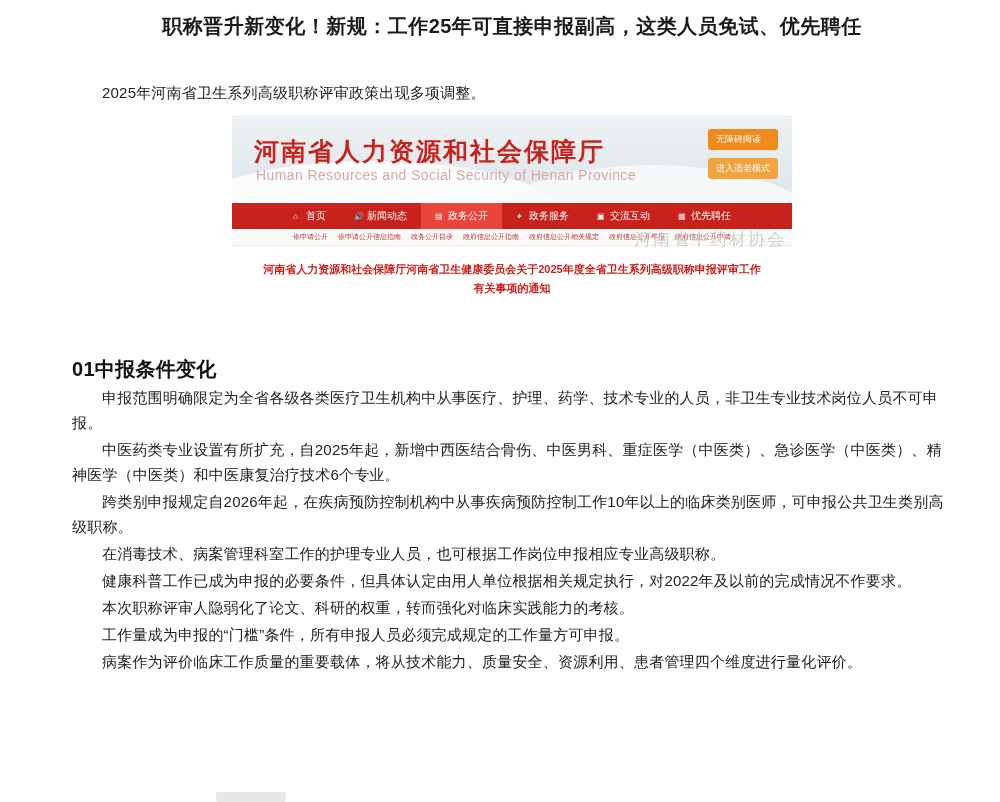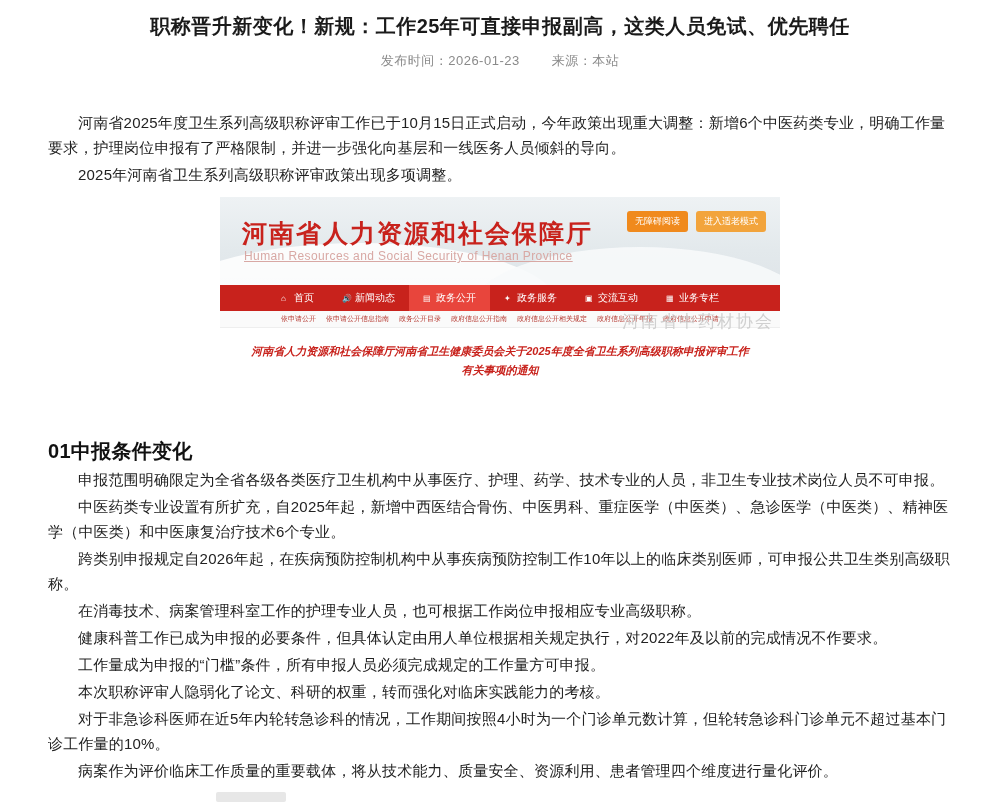--- a/index.html
+++ b/index.html
@@ -12,20 +12,21 @@
     height: 802px;
     font-family: "Liberation Sans", sans-serif;
     color: #1a1a1a;
     overflow: hidden;
   }
   .page {
     position: relative;
     width: 1000px;
     height: 802px;
     box-sizing: border-box;
+    padding-left: 24px;
   }
   .article-title {
     text-align: center;
     font-size: 20px;
     font-weight: bold;
     color: #1a1a1a;
     letter-spacing: 0.5px;
     padding: 12px 40px 0 40px;
     line-height: 1.4;
   }
@@ -104,31 +105,31 @@
     font-weight: bold;
     letter-spacing: 2px;
     font-family: Liberation Serif, serif;
   }
   .gov-sub {
     position: absolute;
     left: 24px;
     top: 52px;
     z-index: 3;
     color: #d8a8a4;
-    font-size: 12px;
+    font-size: 14px;
     letter-spacing: 0.4px;
-    text-decoration: underline;
   }
   .banner-btns {
     position: absolute;
     right: 14px;
     top: 14px;
     z-index: 4;
     display: flex;
     gap: 8px;
+    flex-direction: column;
   }
   .banner-btn {
     background: #f08a1d;
     color: #fff;
     font-size: 9px;
     padding: 4px 8px;
     border-radius: 3px;
     white-space: nowrap;
   }
   .banner-btn.alt {
@@ -185,21 +186,20 @@
     padding: 14px 30px 18px 30px;
     position: relative;
     min-height: 62px;
   }
   .fig-doc-title {
     color: #c8221c;
     font-size: 11px;
     font-weight: bold;
     text-align: center;
     line-height: 19px;
-    font-style: italic;
   }
   .watermark {
     position: absolute;
     right: 6px;
     top: -18px;
     font-size: 17px;
     color: #c9c9c9;
     opacity: .85;
     letter-spacing: 2px;
     pointer-events: none;
@@ -215,28 +215,23 @@
     border-radius: 2px;
   }
 </style>
 </head>
 <body>
 
 <div class="page">
 
   <div class="article-title">职称晋升新变化！新规：工作25年可直接申报副高，这类人员免试、优先聘任</div>
 
-  <div class="meta-row">
-    <span>发布时间：2026-01-23</span>
-    <span>来源：本站</span>
-  </div>
 
   <div class="body-wrap">
 
-    <p class="para">河南省2025年度卫生系列高级职称评审工作已于10月15日正式启动，今年政策出现重大调整：新增6个中医药类专业，明确工作量要求，护理岗位申报有了严格限制，并进一步强化向基层和一线医务人员倾斜的导向。</p>
     <p class="para">2025年河南省卫生系列高级职称评审政策出现多项调整。</p>
 
     <div class="figure">
       <div class="fig-banner">
         <div class="gov-title">河南省人力资源和社会保障厅</div>
         <div class="gov-sub">Human Resources and Social Security of Henan Province</div>
         <div class="banner-btns">
           <div class="banner-btn">无障碍阅读</div>
           <div class="banner-btn alt">进入适老模式</div>
         </div>
@@ -258,21 +253,21 @@
         <div class="nav-item">
           <span class="nav-ico">✦</span>
           <span>政务服务</span>
         </div>
         <div class="nav-item">
           <span class="nav-ico">▣</span>
           <span>交流互动</span>
         </div>
         <div class="nav-item">
           <span class="nav-ico">▦</span>
-          <span>业务专栏</span>
+          <span>优先聘任</span>
         </div>
       </div>
 
       <div class="subnav">
         <span class="subnav-item">依申请公开</span>
         <span class="subnav-item">依申请公开信息指南</span>
         <span class="subnav-item">政务公开目录</span>
         <span class="subnav-item">政府信息公开指南</span>
         <span class="subnav-item">政府信息公开相关规定</span>
         <span class="subnav-item">政府信息公开年报</span>
@@ -285,21 +280,20 @@
       </div>
     </div>
 
     <h3 class="section">01中报条件变化</h3>
     <p class="para">申报范围明确限定为全省各级各类医疗卫生机构中从事医疗、护理、药学、技术专业的人员，非卫生专业技术岗位人员不可申报。</p>
     <p class="para">中医药类专业设置有所扩充，自2025年起，新增中西医结合骨伤、中医男科、重症医学（中医类）、急诊医学（中医类）、精神医学（中医类）和中医康复治疗技术6个专业。</p>
     <p class="para">跨类别申报规定自2026年起，在疾病预防控制机构中从事疾病预防控制工作10年以上的临床类别医师，可申报公共卫生类别高级职称。</p>
     <p class="para">在消毒技术、病案管理科室工作的护理专业人员，也可根据工作岗位申报相应专业高级职称。</p>
     <p class="para">健康科普工作已成为申报的必要条件，但具体认定由用人单位根据相关规定执行，对2022年及以前的完成情况不作要求。</p>
 
+    <p class="para">本次职称评审人隐弱化了论文、科研的权重，转而强化对临床实践能力的考核。</p>
     <p class="para">工作量成为申报的“门槛”条件，所有申报人员必须完成规定的工作量方可申报。</p>
-    <p class="para">本次职称评审人隐弱化了论文、科研的权重，转而强化对临床实践能力的考核。</p>
-    <p class="para">对于非急诊科医师在近5年内轮转急诊科的情况，工作期间按照4小时为一个门诊单元数计算，但轮转急诊科门诊单元不超过基本门诊工作量的10%。</p>
     <p class="para">病案作为评价临床工作质量的重要载体，将从技术能力、质量安全、资源利用、患者管理四个维度进行量化评价。</p>
 
   </div>
 
   <div class="scroll-hint"></div>
 </div>
 
 </body></html>

